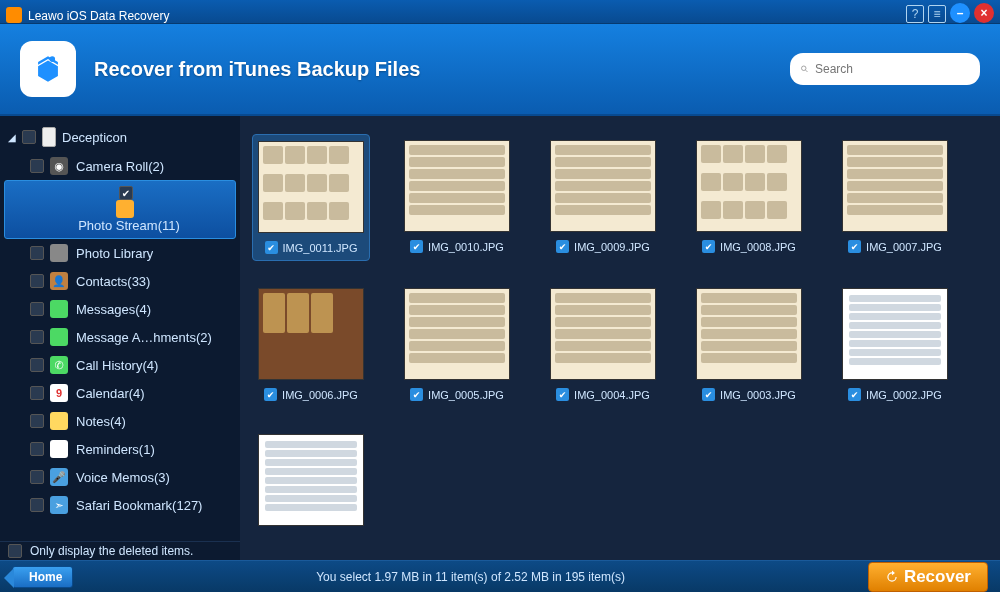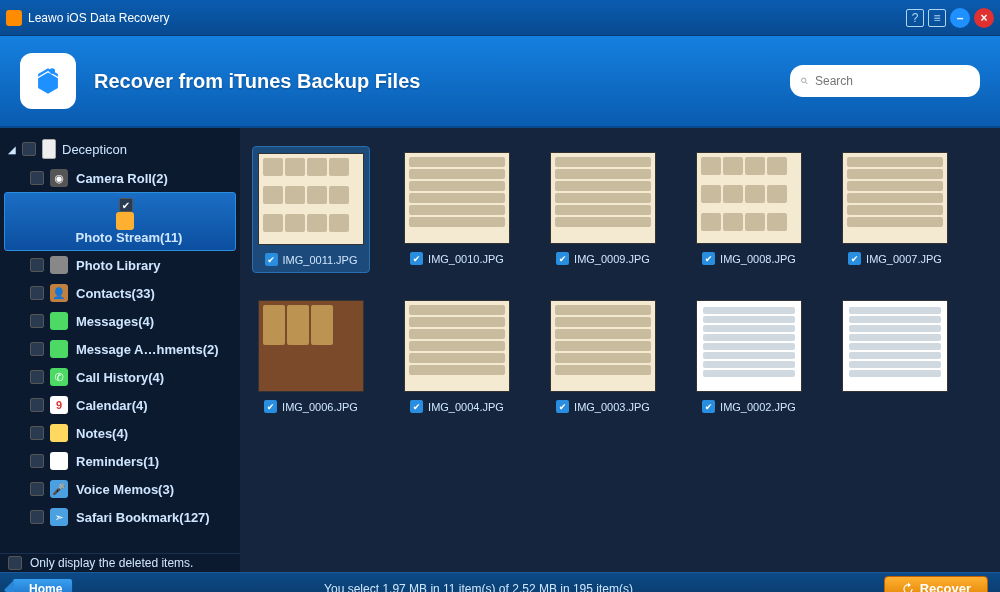--- a/index.html
+++ b/index.html
@@ -1,18 +1,18 @@
 <!DOCTYPE html>
 <html><head>
 <meta charset="utf-8">
 <style>
 * { margin: 0; padding: 0; box-sizing: border-box; font-family: 'Segoe UI', Tahoma, sans-serif; }
 body { width: 1000px; height: 592px; overflow: hidden; background: #0a2340; }
 
-.titlebar { height: 36px; background: linear-gradient(#0a5cb0, #084a90); display: flex; align-items: center; padding: 0 6px; color: #fff; font-size: 12px; border-bottom: 1px solid #063a70; }
+.titlebar { height: 24px; background: linear-gradient(#0a5cb0, #084a90); display: flex; align-items: flex-end; padding: 0 6px; color: #fff; font-size: 12px; border-bottom: 1px solid #063a70; }
 .titlebar .app-icon { width: 16px; height: 16px; background: #ff8c00; border-radius: 3px; margin-right: 6px; }
 .titlebar .title-text { flex: 1; }
 .titlebar .ctrl { width: 18px; height: 18px; margin-left: 4px; display: flex; align-items: center; justify-content: center; font-size: 12px; cursor: pointer; }
 .titlebar .ctrl.box { border: 1px solid #b0d4f0; border-radius: 2px; color: #b0d4f0; }
 .titlebar .ctrl.min { width: 20px; height: 20px; background: #1e90ff; border-radius: 50%; color: #fff; font-weight: bold; }
 .titlebar .ctrl.close { width: 20px; height: 20px; background: #e03030; border-radius: 50%; color: #fff; font-weight: bold; }
 
 .header { height: 92px; background: linear-gradient(#1580e0, #0a5cb0); display: flex; align-items: center; padding: 0 20px; position: relative; border-bottom: 2px solid #084a90; }
 .header-icon { width: 56px; height: 56px; border-radius: 12px; background: #fff; display: flex; align-items: center; justify-content: center; margin-right: 18px; }
 .header-icon svg { width: 34px; height: 34px; }
@@ -26,39 +26,39 @@
 .sidebar { width: 240px; background: #0c1a30; color: #cfe6ff; font-size: 13px; display: flex; flex-direction: column; }
 .tree { flex: 1; overflow-y: auto; padding-top: 6px; }
 .tree-root { display: flex; align-items: center; padding: 5px 8px; cursor: pointer; }
 .tree-root .tri { width: 10px; font-size: 10px; color: #cfe6ff; }
 .tree-root .dev { width: 14px; height: 20px; border: 1px solid #aaa; border-radius: 2px; background: #eee; margin: 0 6px 0 2px; }
 .tree-item { display: flex; align-items: center; padding: 5px 8px 5px 30px; cursor: pointer; }
 .tree-item.selected { background: linear-gradient(#1a6ec4, #0d4fa0); border: 1px solid #2a8ee0; border-radius: 3px; margin: 0 4px; padding-left: 26px; flex-direction: column; }
 .tree-item .cb { width: 14px; height: 14px; border: 1px solid #555; background: #2a3a50; border-radius: 2px; margin-right: 6px; flex-shrink: 0; display: flex; align-items: center; justify-content: center; }
 .tree-item .cb.checked::after { content: "✔"; font-size: 10px; color: #fff; }
 .tree-item .cat-icon { width: 18px; height: 18px; border-radius: 3px; margin-right: 8px; flex-shrink: 0; display: flex; align-items: center; justify-content: center; font-size: 11px; }
-.tree-item .label { white-space: nowrap; overflow: hidden; text-overflow: ellipsis; font-weight: bold; }
+.tree-item .label { white-space: nowrap; overflow: hidden; text-overflow: ellipsis; }
 .sidebar-footer { padding: 2px 8px; border-top: 1px solid #1a3050; display: flex; align-items: center; font-size: 12px; }
 .sidebar-footer .cb { width: 14px; height: 14px; border: 1px solid #555; background: #2a3a50; border-radius: 2px; margin-right: 8px; }
 
 .content { flex: 1; background: #15253e; overflow-y: auto; padding: 18px 12px 8px 12px; }
 .grid { display: flex; flex-wrap: wrap; gap: 21px 28px; }
 .thumb { width: 118px; display: flex; flex-direction: column; align-items: center; cursor: pointer; padding: 6px; border-radius: 4px; }
 .thumb.selected { background: #1c4a7a; border: 1px solid #2a6eb0; }
 .thumb-img { width: 106px; height: 92px; background: #f4ead2; border: 1px solid #333; display: flex; flex-wrap: wrap; padding: 4px; gap: 2px; overflow: hidden; }
 .thumb-img .cell { background: rgba(120,100,60,.35); border-radius: 2px; }
 .thumb-row { display: flex; align-items: center; margin-top: 8px; color: #cfe6ff; font-size: 11px; }
 .thumb-row .cb { width: 13px; height: 13px; background: #2a8ee0; border-radius: 2px; margin-right: 5px; display: flex; align-items: center; justify-content: center; }
 .thumb-row .cb::after { content: "✔"; font-size: 9px; color: #fff; }
 
 .footer { height: 32px; background: linear-gradient(#0d4a86, #083966); display: flex; align-items: center; padding: 8px 12px; color: #cfe6ff; font-size: 12px; border-top: 1px solid #1a5a9a; }
 .home-btn { background: linear-gradient(#3aa0f0, #1a6ec4); color: #fff; padding: 3px 10px 3px 16px; border-radius: 3px; font-size: 12px; font-weight: bold; position: relative; cursor: pointer; border: 1px solid #0a4a8a; }
 .home-btn::before { content: ""; position: absolute; left: -9px; top: 1px; width: 0; height: 0; border-top: 10px solid transparent; border-bottom: 10px solid transparent; border-right: 10px solid #2a88da; }
 .status { flex: 1; text-align: center; }
-.recover-btn { background: linear-gradient(#ffb030, #e08000); color: #fff; padding: 4px 16px; border-radius: 4px; font-size: 13px; font-weight: bold; cursor: pointer; display: flex; align-items: center; border: 1px solid #c06000; }
+.recover-btn { background: linear-gradient(#ffb030, #e08000); color: #fff; padding: 4px 16px; border-radius: 4px; font-size: 17px; font-weight: bold; cursor: pointer; display: flex; align-items: center; border: 1px solid #c06000; }
 .recover-btn svg { width: 14px; height: 14px; margin-right: 5px; }
 
 
 .ic-camera { background: #555; color:#fff; }
 .ic-stream { background: #ffb030; }
 .ic-library { background: #888; }
 .ic-contacts { background: #c08040; color:#fff; }
 .ic-messages { background: #4cd964; }
 .ic-attach { background: #4cd964; }
 .ic-call { background: #4cd964; color:#fff; }
@@ -283,20 +283,34 @@
           <div class="thumb-img tv-rows">
             <div class="cell"></div>
             <div class="cell"></div>
             <div class="cell"></div>
             <div class="cell"></div>
             <div class="cell"></div>
             <div class="cell"></div>
           </div>
           <div class="thumb-row">
             <div class="cb"></div>
+            <span>IMG_0005.JPG</span>
+          </div>
+        </div>
+        <div class="thumb">
+          <div class="thumb-img tv-rows">
+            <div class="cell"></div>
+            <div class="cell"></div>
+            <div class="cell"></div>
+            <div class="cell"></div>
+            <div class="cell"></div>
+            <div class="cell"></div>
+          </div>
+          <div class="thumb-row">
+            <div class="cb"></div>
             <span>IMG_0004.JPG</span>
           </div>
         </div>
         <div class="thumb">
           <div class="thumb-img tv-rows">
             <div class="cell"></div>
             <div class="cell"></div>
             <div class="cell"></div>
             <div class="cell"></div>
             <div class="cell"></div>

